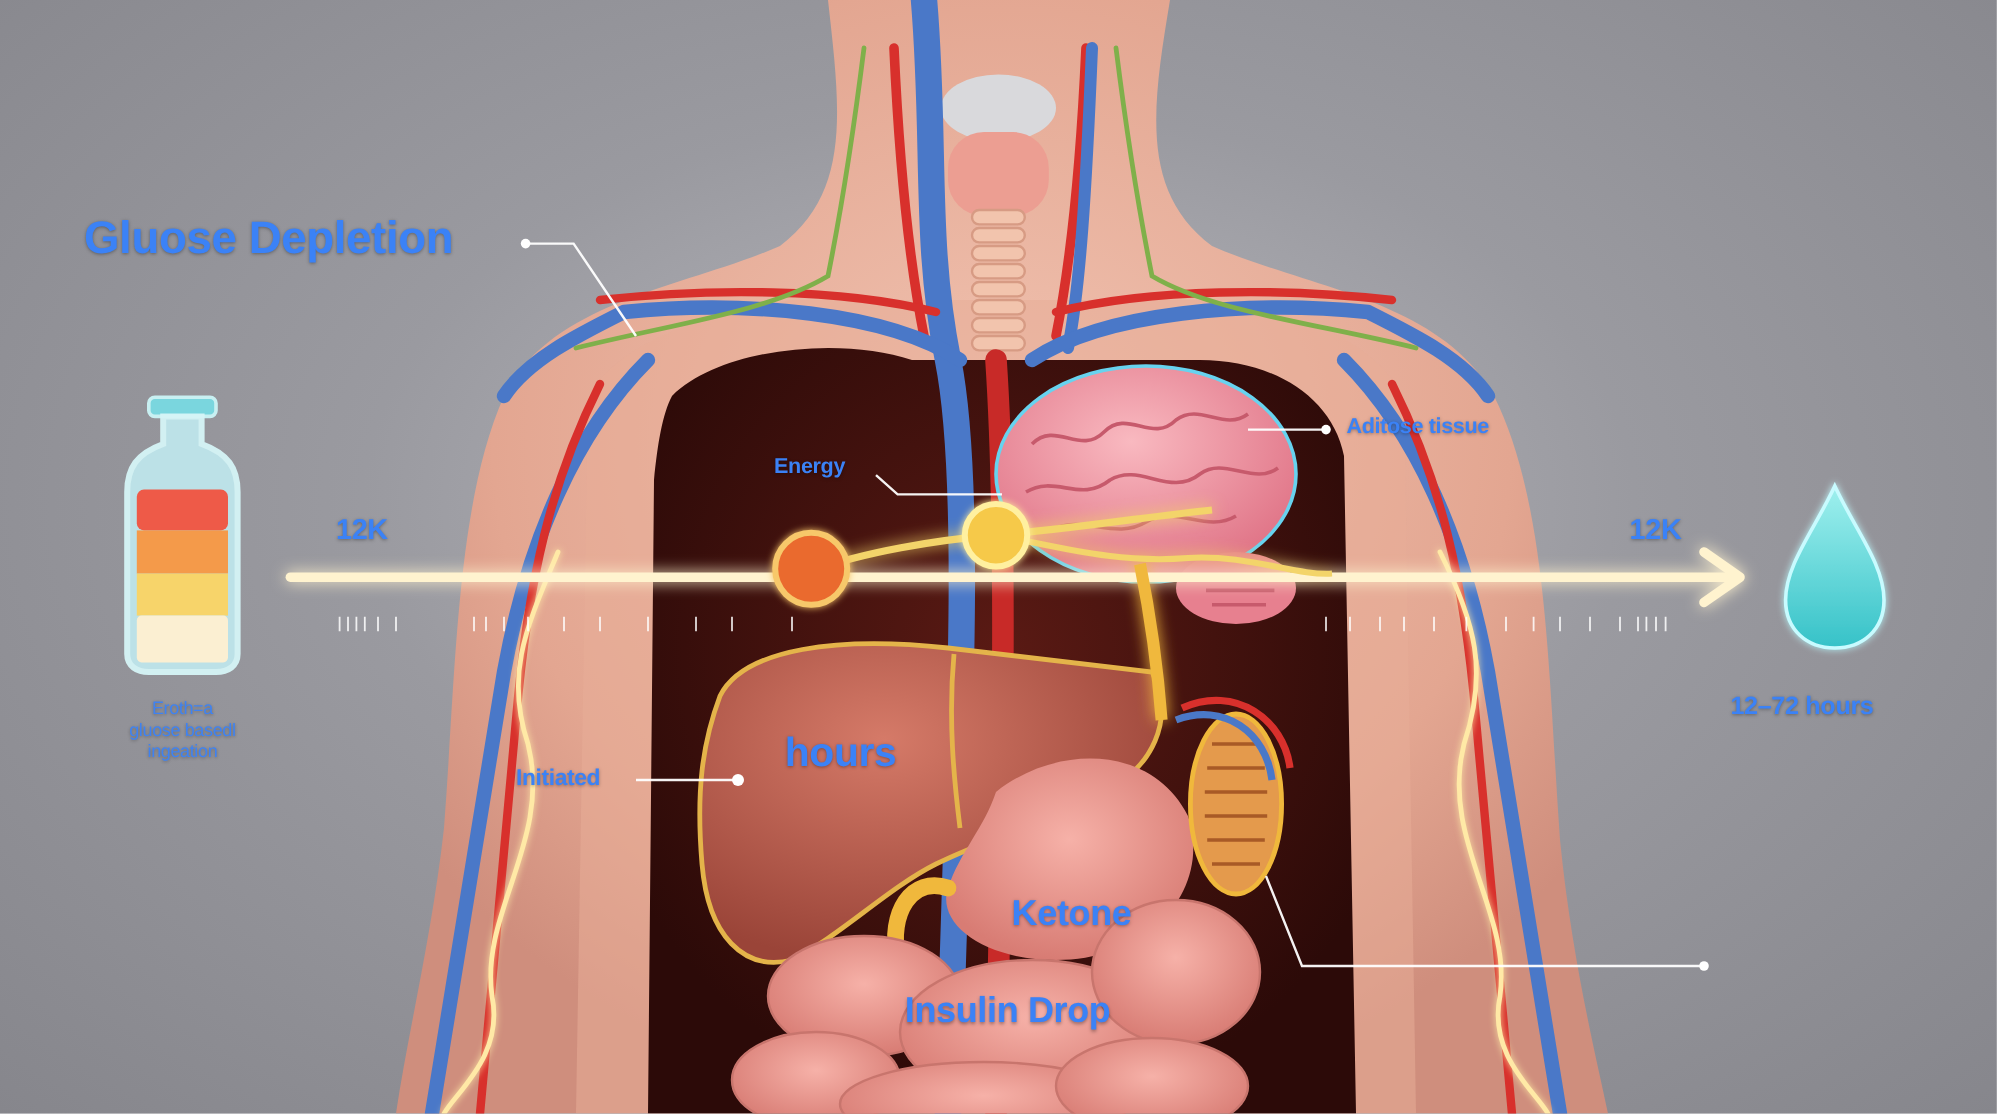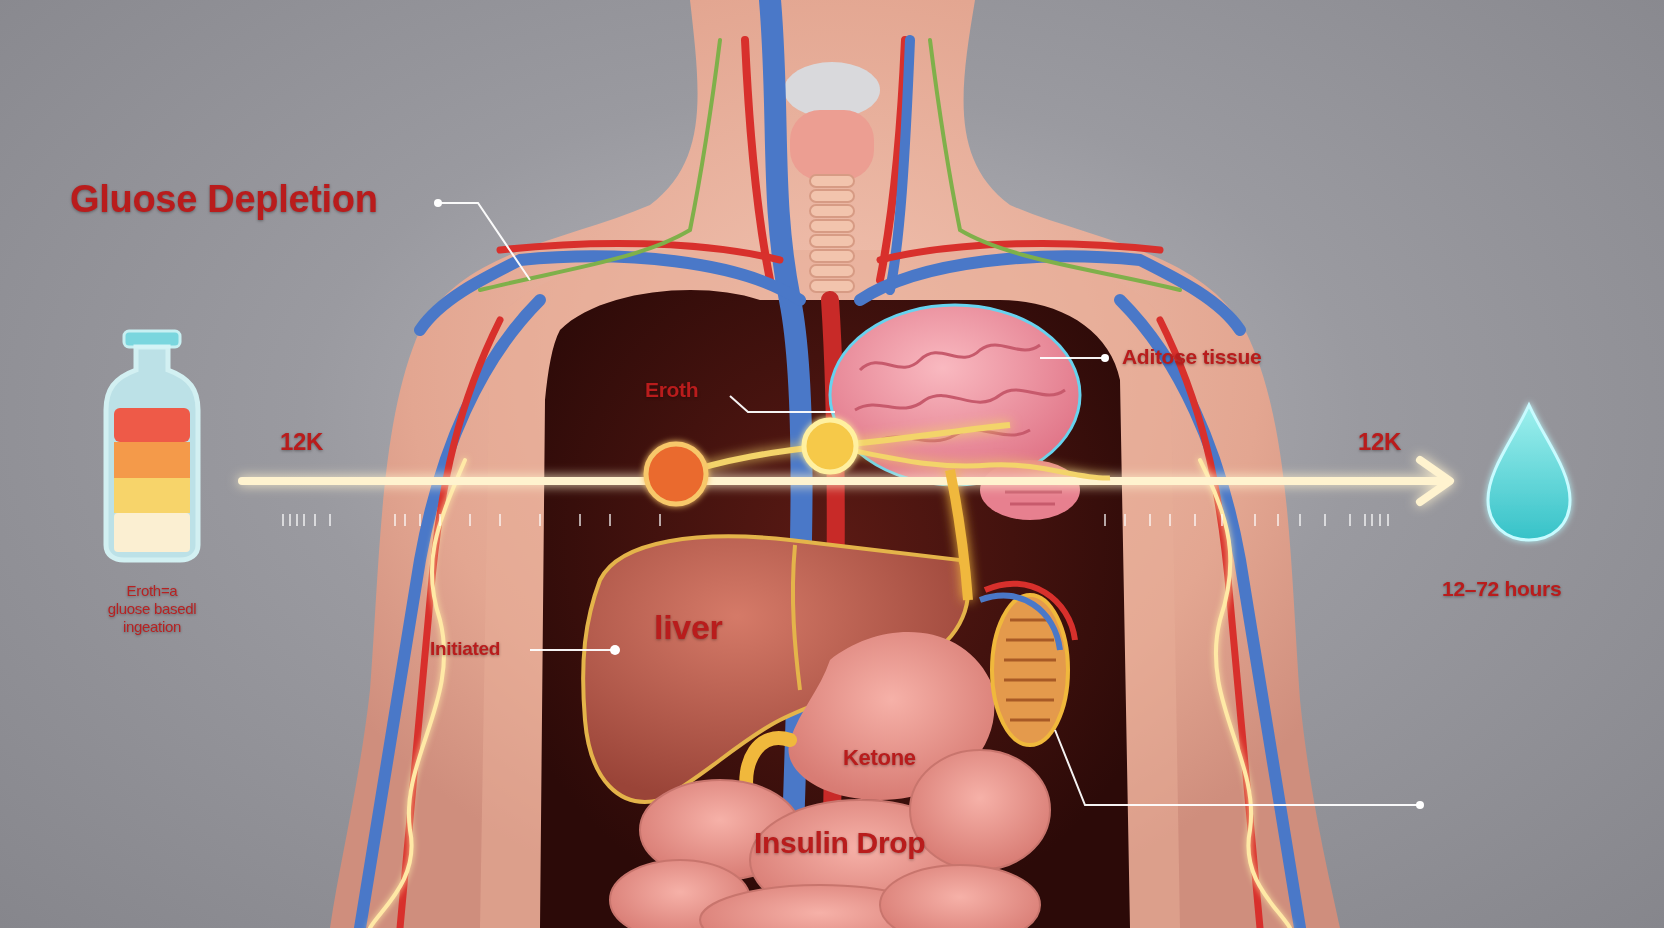--- a/index.html
+++ b/index.html
@@ -4,26 +4,26 @@
 <style>
   html, body { margin: 0; padding: 0; }
   body {
     width: 1664px; height: 928px; overflow: hidden; position: relative;
     background: radial-gradient(ellipse at 50% 45%, #b9b9bf 0%, #9a9aa0 45%, #86868c 100%);
     font-family: "Liberation Sans", "DejaVu Sans", sans-serif;
   }
   .stage { position: absolute; inset: 0; }
   svg.art { position: absolute; left: 0; top: 0; width: 1664px; height: 928px; }
   .label {
-    position: absolute; color: #b91c1c; font-weight: 700; white-space: nowrap;
+    position: absolute; color: #3b82f6; font-weight: 700; white-space: nowrap;
     text-shadow: 0 1px 3px rgba(0,0,0,0.35);
     letter-spacing: -0.3px;
   }
   .title { font-size: 38px; left: 70px; top: 178px; }
-  .small { font-size: 21px; }
+  .small { font-size: 18px; }
   .tiny { font-size: 15px; font-weight: 400; line-height: 18px; text-align: center; opacity: 0.95; }
   .big { font-size: 36px; line-height: 46px; text-align: right; }
   .organ-label { font-size: 34px; }
   .mid { font-size: 30px; }
 </style>
 </head>
 <body>
 
 <div class="stage">
 
@@ -183,26 +183,26 @@
       <rect x="114" y="513" width="76" height="39" rx="4" fill="#fbefd2"></rect>
     </g>
 
     <g filter="url(#softglow)">
       <path d="M1529 405 C1545 440 1570 470 1570 500 C1570 525 1552 540 1529 540 C1506 540 1488 525 1488 500 C1488 470 1513 440 1529 405 Z" fill="url(#dropG)" stroke="#c8fbff" stroke-width="3"></path>
     </g>
   </svg>
 
   <div class="label title">Gluose Depletion</div>
   <div class="label small" style="left:1122px; top:345px;">Aditose tissue</div>
-  <div class="label small" style="left:645px; top:378px;">Eroth</div>
+  <div class="label small" style="left:645px; top:378px;">Energy</div>
   <div class="label small" style="left:280px; top:428px; font-size:24px;">12K</div>
   <div class="label small" style="left:1358px; top:428px; font-size:24px;">12K</div>
   <div class="label small" style="left:1442px; top:577px; font-size:21px;">12–72 hours</div>
-  <div class="label organ-label" style="left:654px; top:608px;">liver</div>
+  <div class="label organ-label" style="left:654px; top:608px;">hours</div>
   <div class="label small" style="left:430px; top:638px; font-size:19px;">Initiated</div>
-  <div class="label small" style="left:843px; top:745px; font-size:22px;">Ketone</div>
+  <div class="label small" style="left:843px; top:745px; font-size:30px;">Ketone</div>
   <div class="label mid" style="left:754px; top:826px;">Insulin Drop</div>
   <div class="label tiny" style="left:92px; top:582px; width:120px;text-align:center;">
     <div>Eroth=a</div>
     <div>gluose basedl</div>
     <div>ingeation</div>
   </div>
 </div>
 
 </body></html>

